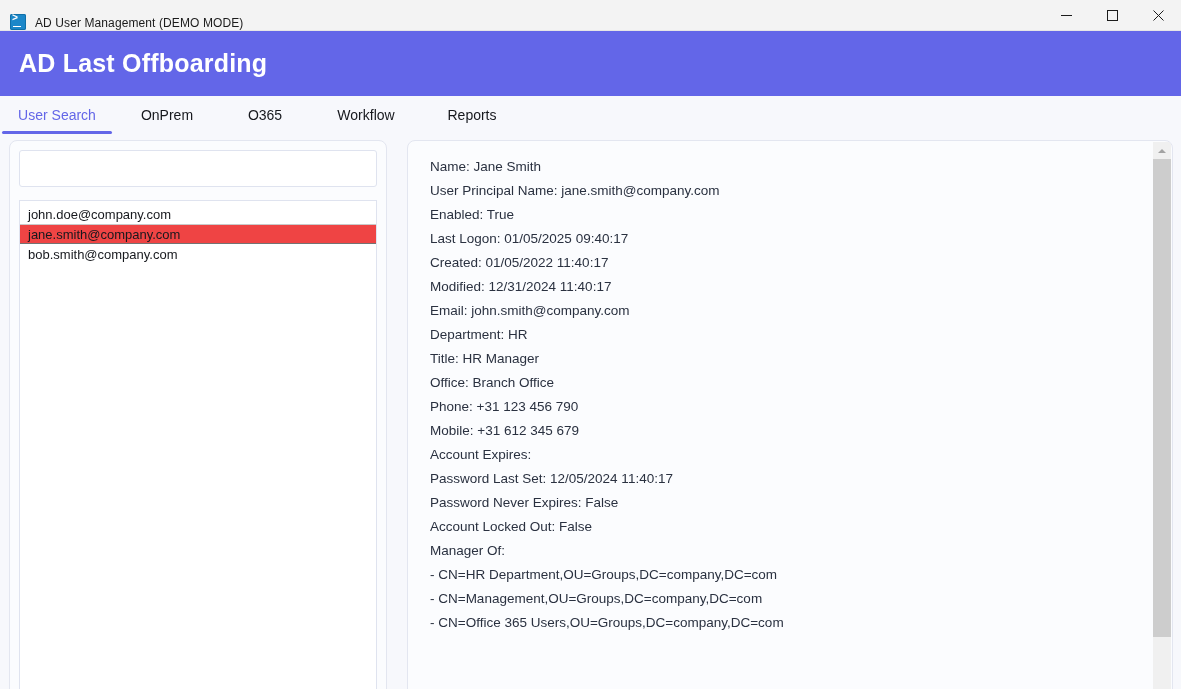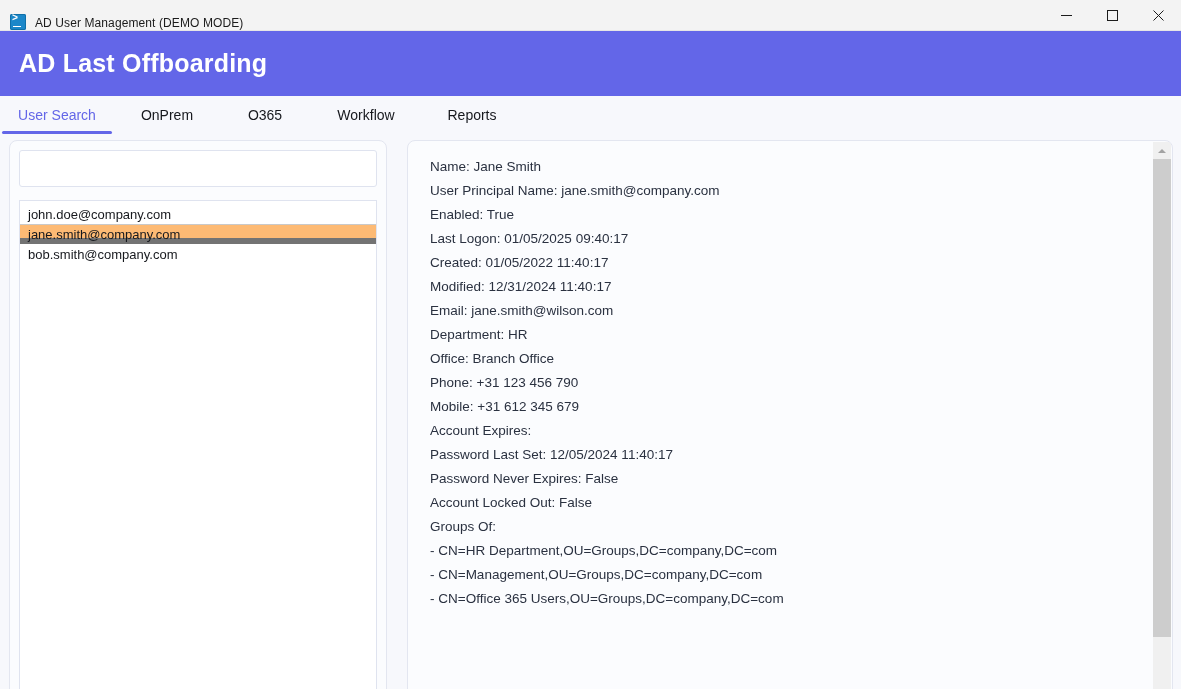--- a/index.html
+++ b/index.html
@@ -181,23 +181,23 @@
     font-size: 13px;
     color: #16181d;
     padding-left: 8px;
     box-sizing: border-box;
     white-space: nowrap;
     border-top: 1px solid transparent;
     border-bottom: 1px solid transparent;
   }
   .user-list-item:first-child { margin-top: 3px; }
   .user-list-item.selected {
-    background: #fdba74;
+    background: #ef4444;
     border-top: 1px solid #c9c9c9;
-    border-bottom: 6px solid #737373;
+    border-bottom: 1px solid #737373;
   }
 
   .right-panel {
     margin-left: 20px;
     width: 766px;
     height: 618px;
     flex: none;
     position: relative;
     overflow: hidden;
     padding: 0;
@@ -310,30 +310,31 @@
   </div>
 
   <div class="panel right-panel">
     <div class="detail-scroll">
       <div class="detail-line">Name: Jane Smith</div>
       <div class="detail-line">User Principal Name: jane.smith@company.com</div>
       <div class="detail-line">Enabled: True</div>
       <div class="detail-line">Last Logon: 01/05/2025 09:40:17</div>
       <div class="detail-line">Created: 01/05/2022 11:40:17</div>
       <div class="detail-line">Modified: 12/31/2024 11:40:17</div>
-      <div class="detail-line">Email: jane.smith@wilson.com</div>
+      <div class="detail-line">Email: john.smith@company.com</div>
       <div class="detail-line">Department: HR</div>
+      <div class="detail-line">Title: HR Manager</div>
       <div class="detail-line">Office: Branch Office</div>
       <div class="detail-line">Phone: +31 123 456 790</div>
       <div class="detail-line">Mobile: +31 612 345 679</div>
       <div class="detail-line">Account Expires:</div>
       <div class="detail-line">Password Last Set: 12/05/2024 11:40:17</div>
       <div class="detail-line">Password Never Expires: False</div>
       <div class="detail-line">Account Locked Out: False</div>
-      <div class="detail-line">Groups Of:</div>
+      <div class="detail-line">Manager Of:</div>
       <div class="detail-line">- CN=HR Department,OU=Groups,DC=company,DC=com</div>
       <div class="detail-line">- CN=Management,OU=Groups,DC=company,DC=com</div>
       <div class="detail-line">- CN=Office 365 Users,OU=Groups,DC=company,DC=com</div>
     </div>
 
     <div class="vscroll">
       <div class="vscroll-btn up">
         <span class="arrow-up"></span>
       </div>
       <div class="vscroll-thumb"></div>

